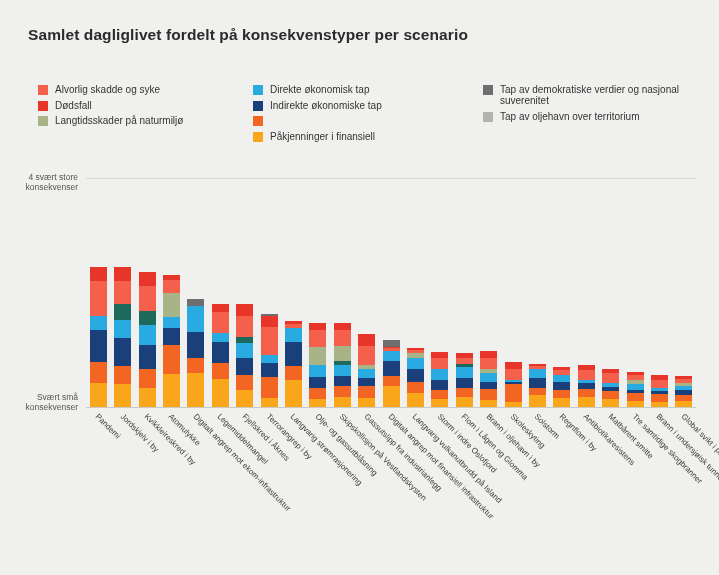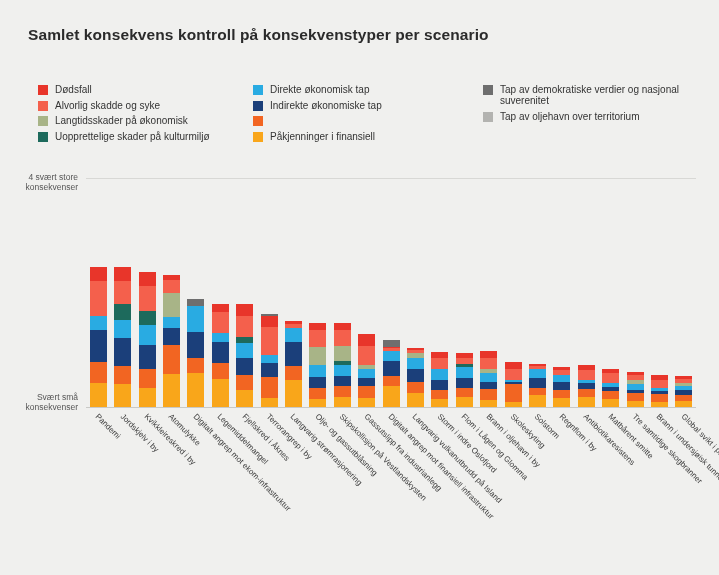--- a/index.html
+++ b/index.html
@@ -70,39 +70,35 @@
     position:absolute;
     font-size:8px;line-height:9px;color:#3a3a3a;
     white-space:nowrap;
     transform-origin:left top;
     transform:rotate(45deg);
   }
 </style>
 </head>
 <body>
 
-<div id="title">Samlet konsekvens kontroll på konsekvenstyper per scenario</div>
+<div id="title">Samlet dagliglivet fordelt på konsekvenstyper per scenario</div>
 
 <div id="legend">
   <div class="legend-col c1">
     <div class="legend-item">
+      <span class="legend-swatch" style="background:#f4604c"></span>
+      <span class="legend-label">Alvorlig skadde og syke</span>
+    </div>
+    <div class="legend-item">
       <span class="legend-swatch" style="background:#e8352a"></span>
       <span class="legend-label">Dødsfall</span>
     </div>
     <div class="legend-item">
-      <span class="legend-swatch" style="background:#f4604c"></span>
-      <span class="legend-label">Alvorlig skadde og syke</span>
-    </div>
-    <div class="legend-item">
       <span class="legend-swatch" style="background:#a8b487"></span>
-      <span class="legend-label">Langtidsskader på økonomisk</span>
-    </div>
-    <div class="legend-item">
-      <span class="legend-swatch" style="background:#1d6a5c"></span>
-      <span class="legend-label">Uopprettelige skader på kulturmiljø</span>
+      <span class="legend-label">Langtidsskader på naturmiljø</span>
     </div>
   </div>
 
   <div class="legend-col c2">
     <div class="legend-item">
       <span class="legend-swatch" style="background:#29abe2"></span>
       <span class="legend-label">Direkte økonomisk tap</span>
     </div>
     <div class="legend-item">
       <span class="legend-swatch" style="background:#1b3f7a"></span>

